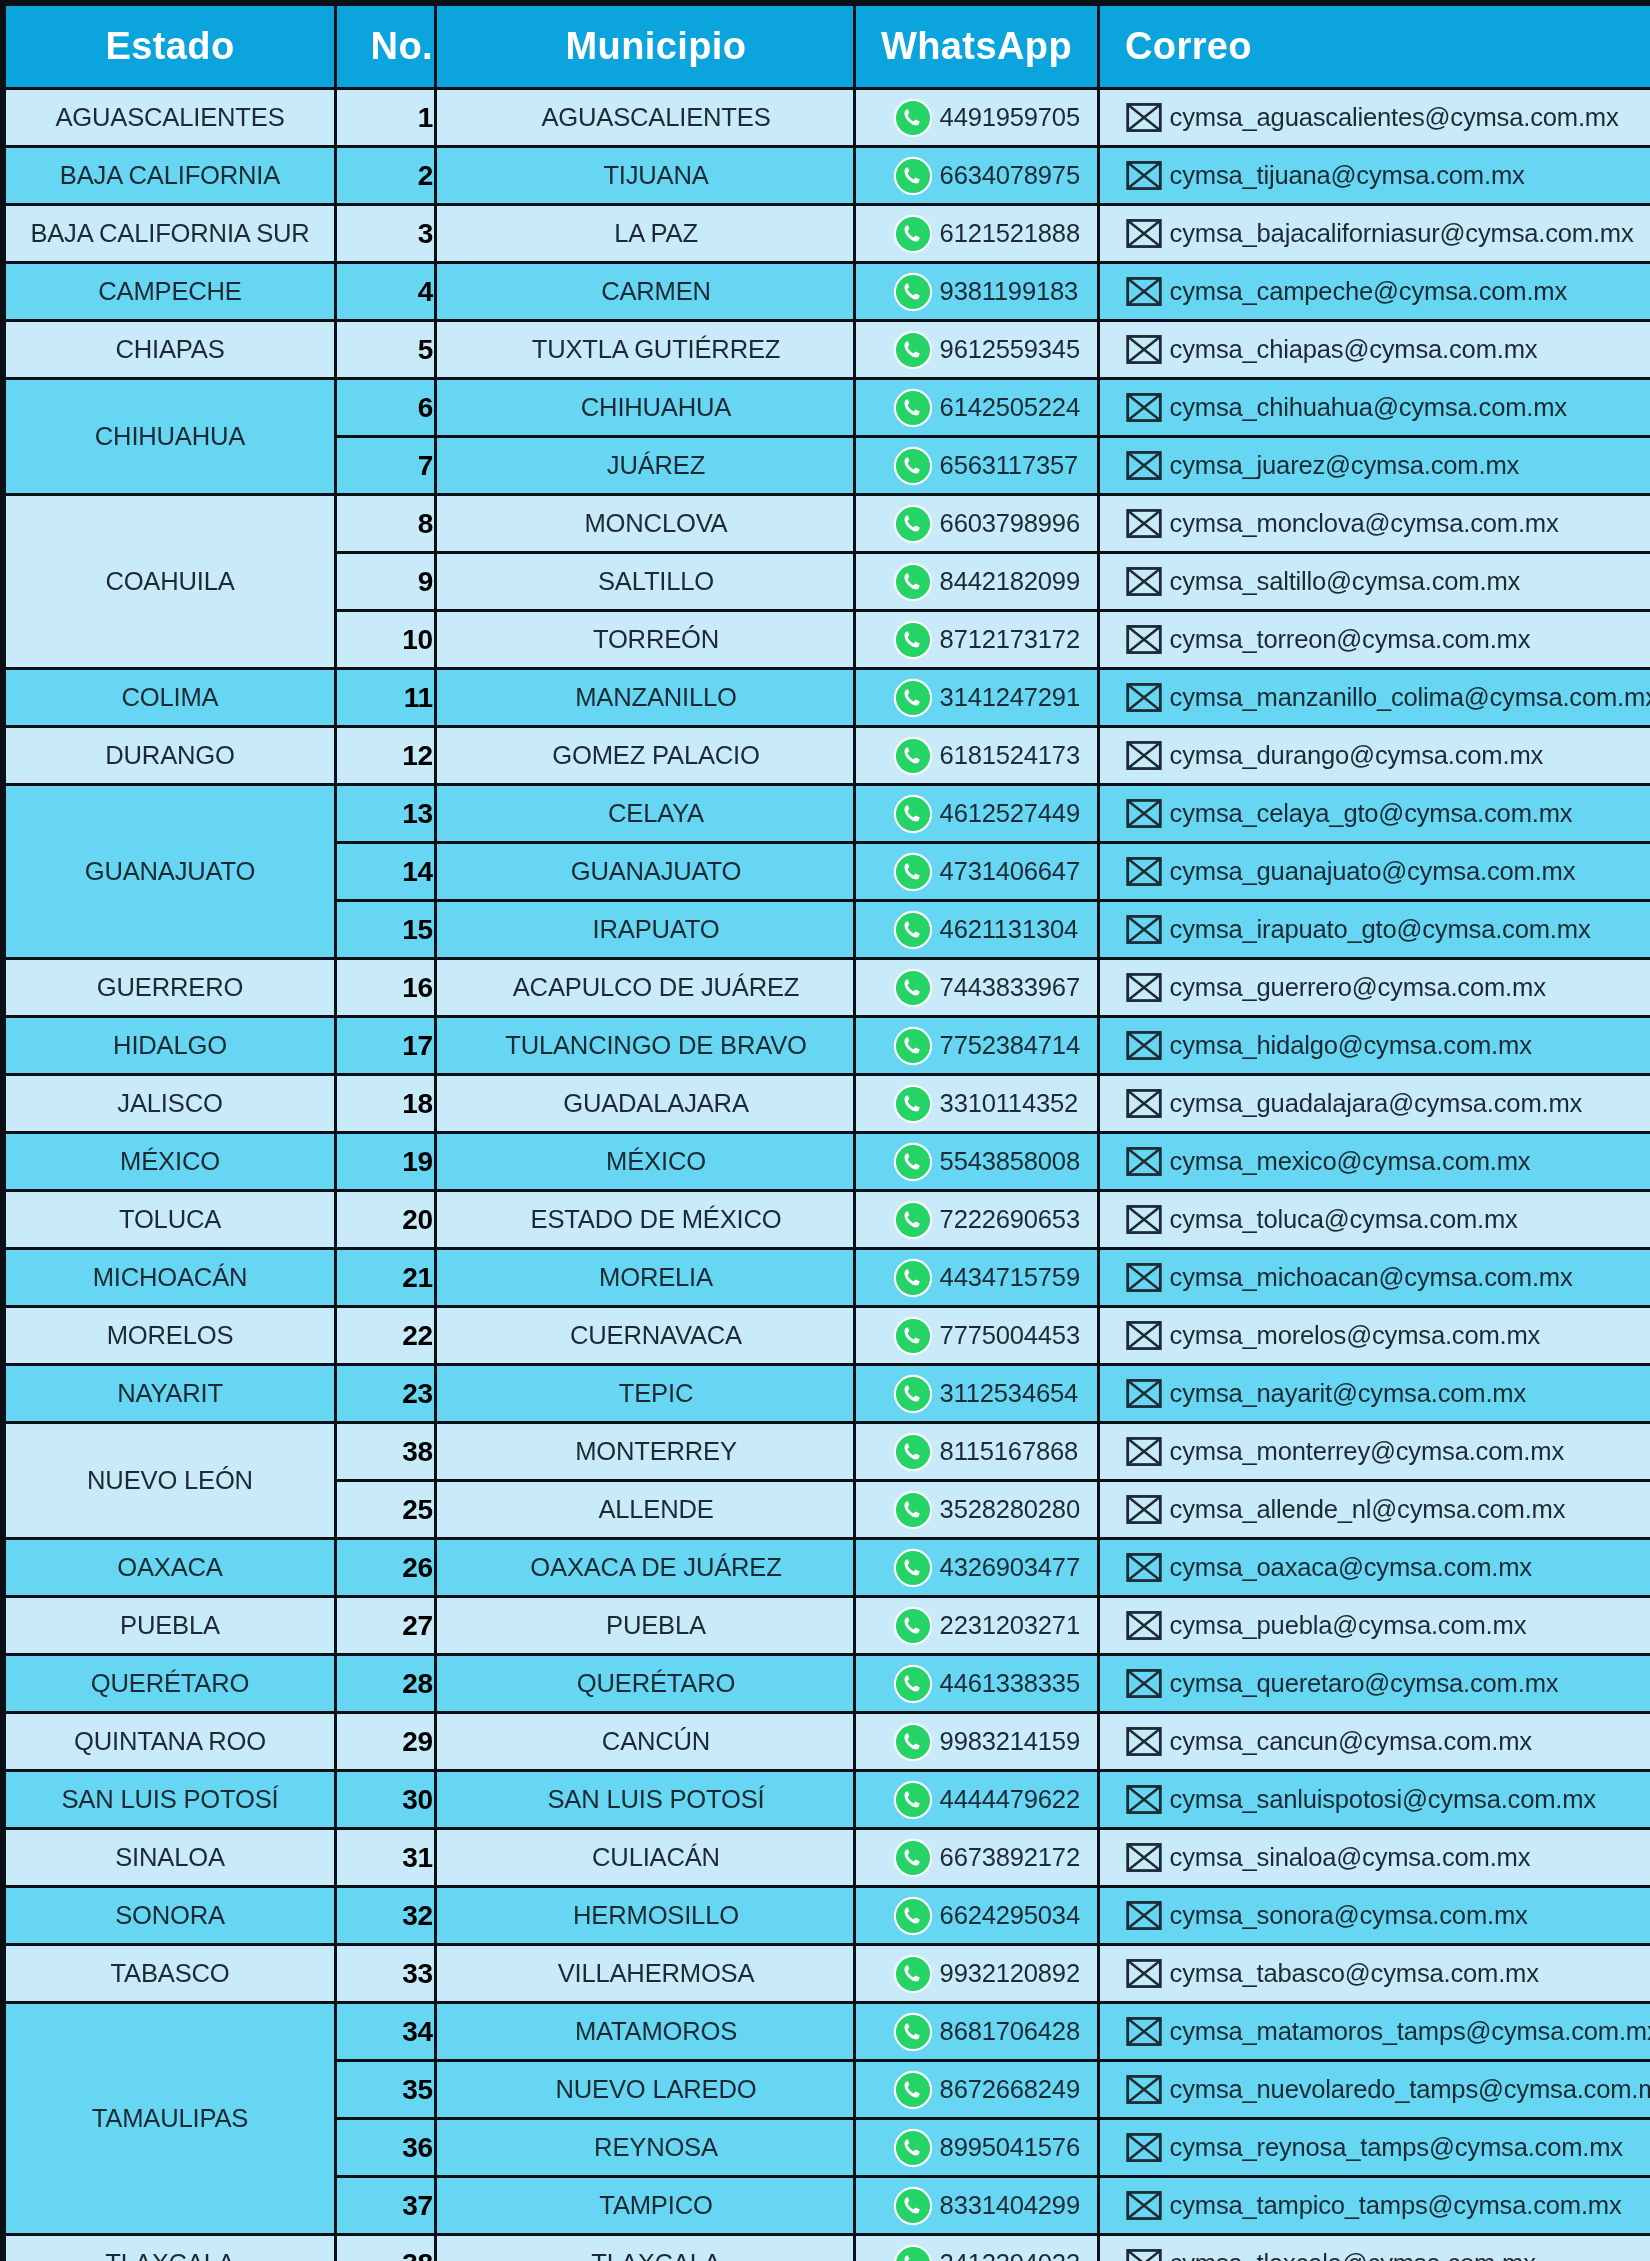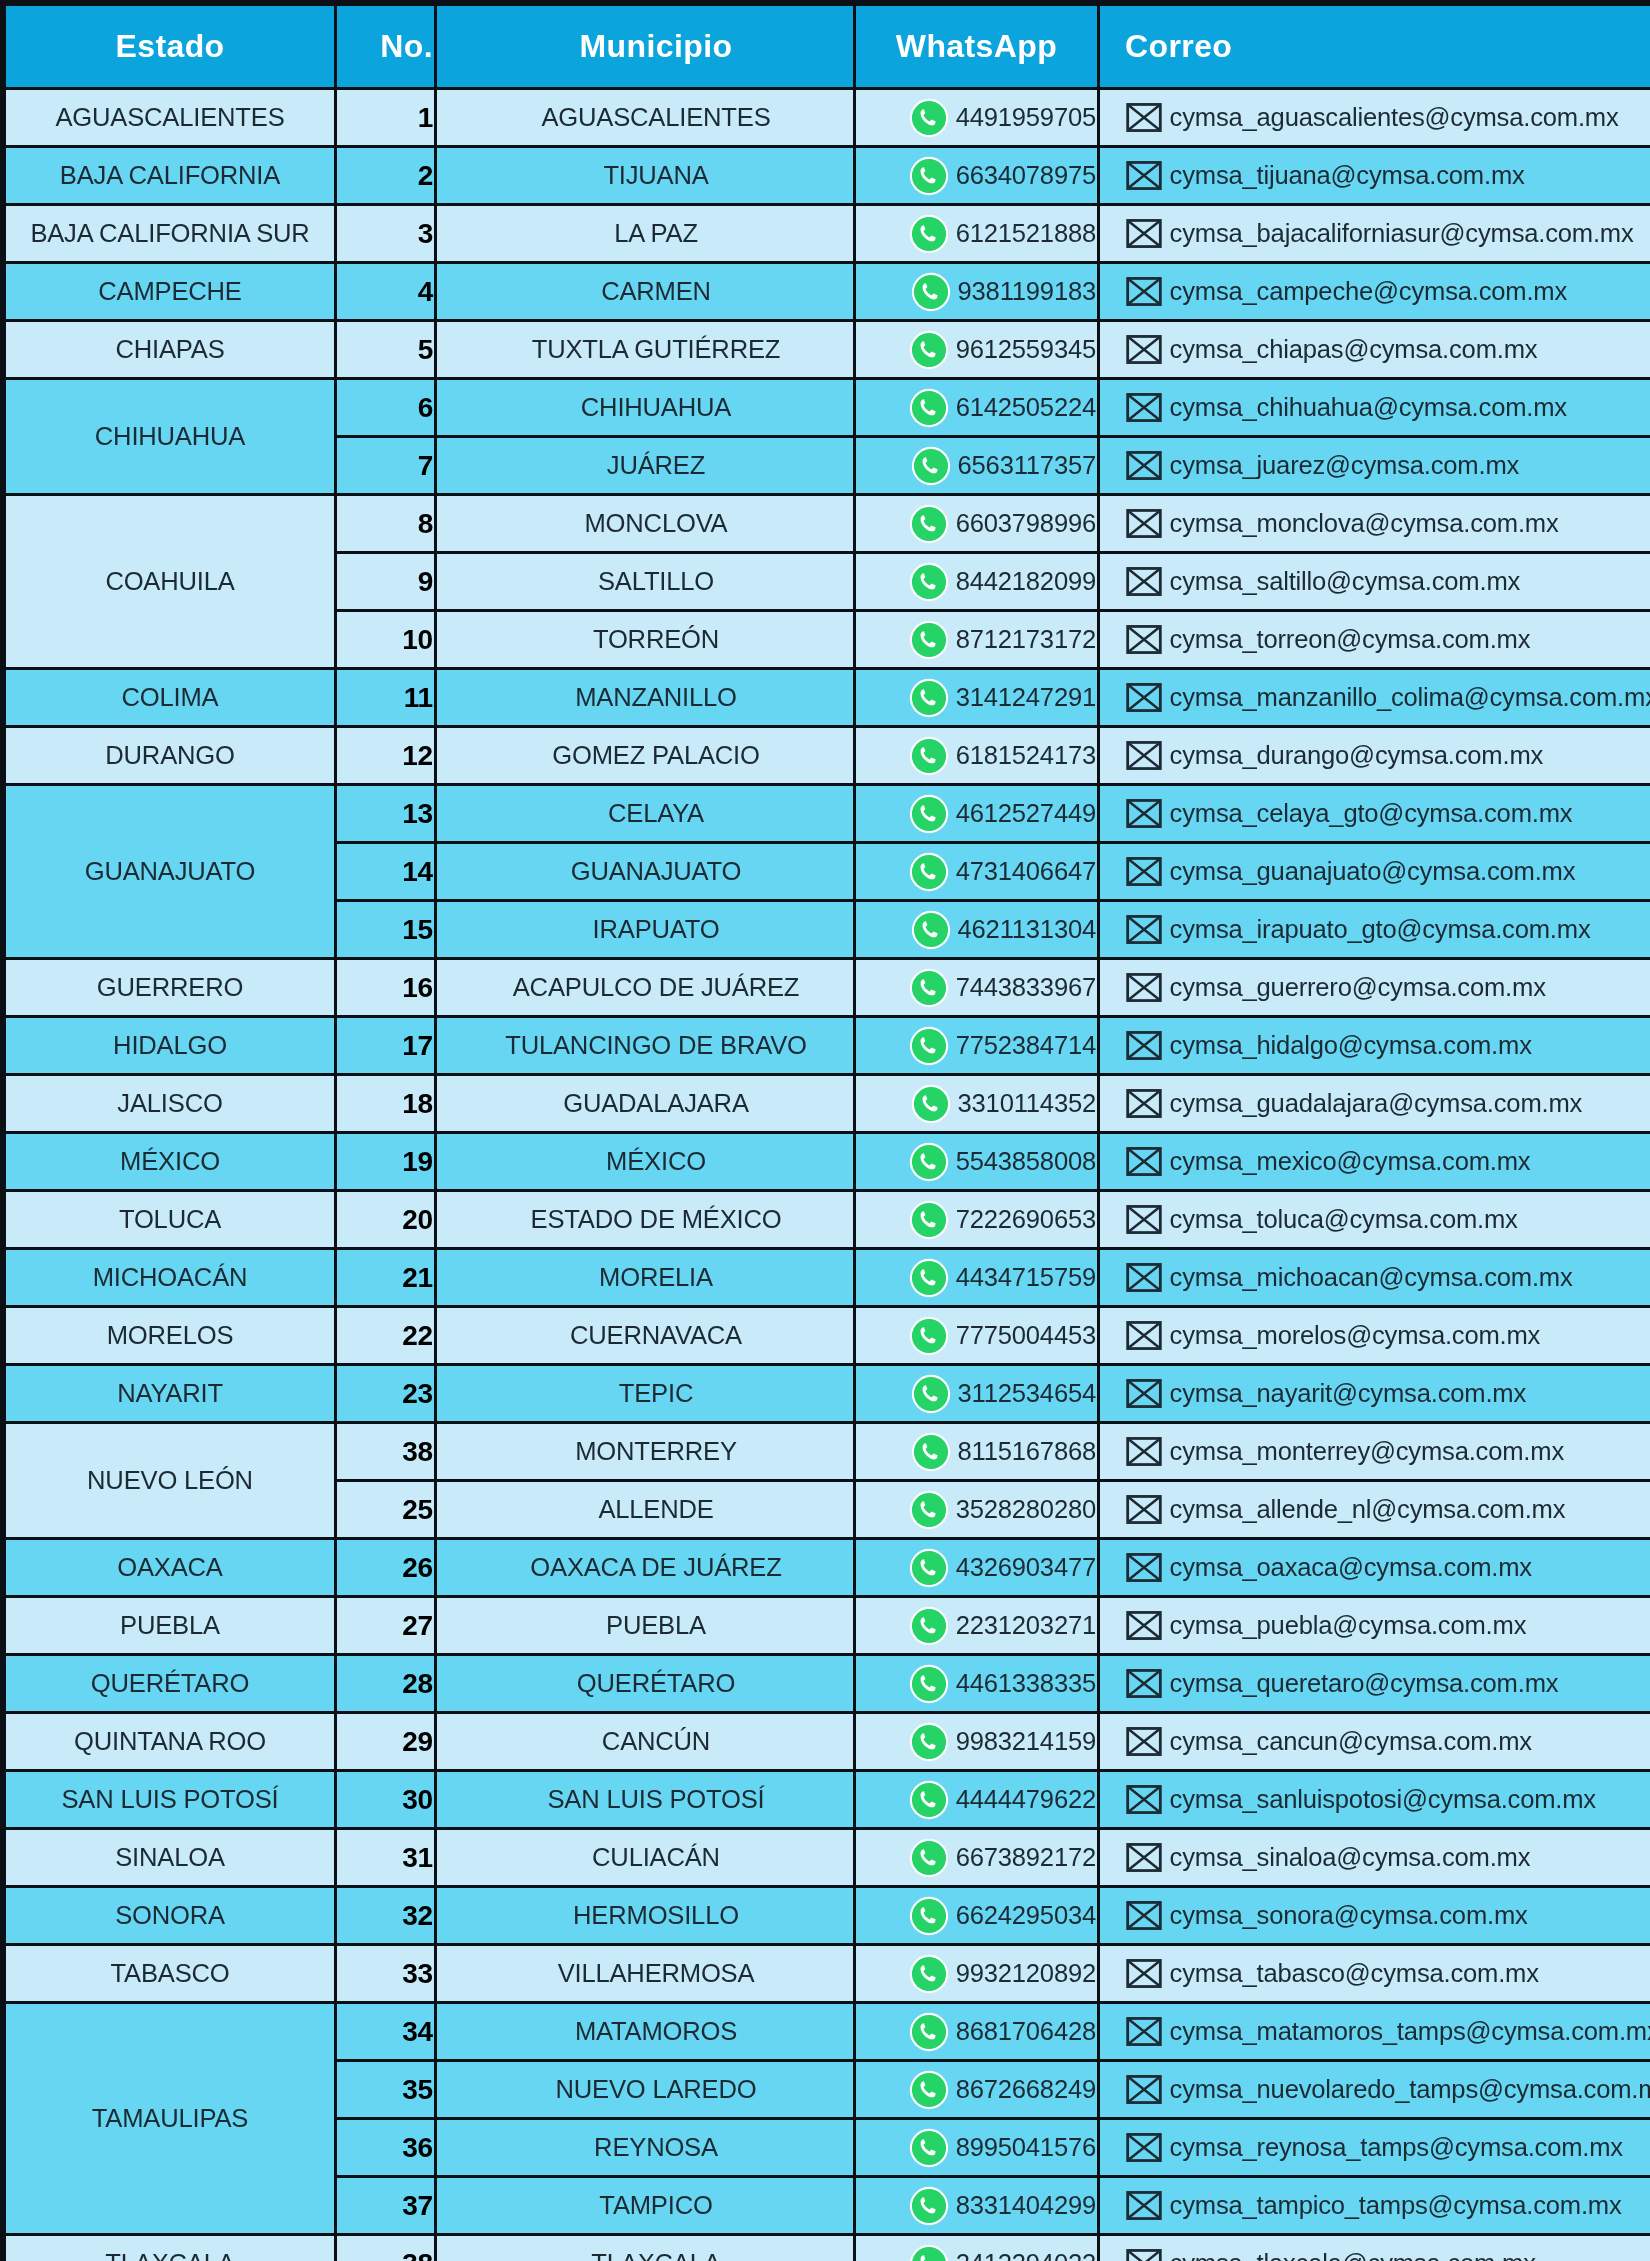--- a/index.html
+++ b/index.html
@@ -23,37 +23,37 @@
     border:6.6px solid var(--border);
   }
   th,td{
     border:3.3px solid var(--border);
     overflow:hidden;
     white-space:nowrap;
   }
   thead th{
     background:var(--header-bg);
     color:var(--header-text);
-    font-size:32px;
+    font-size:38px;
     font-weight:bold;
     height:79px;
     text-align:center;
     letter-spacing:0.4px;
   }
   tbody td{height:53px;font-size:25.6px;color:var(--cell-text);letter-spacing:-0.2px;}
   tr.light td{background:var(--row-light);}
   tr.dark td{background:var(--row-dark);}
   .col-estado{width:326px;text-align:center;}
   .col-no{width:95px;text-align:right;}
   .col-municipio{width:392px;text-align:center;padding-left:23px;}
   .col-whatsapp{width:239px;}
   .col-correo{width:598px;text-align:left;padding-left:25px;}
   td.col-no{font-weight:bold;font-size:28px;color:var(--number-text);}
   .contact{display:flex;align-items:center;gap:6.6px;}
-  td.col-whatsapp .contact{justify-content:flex-end;padding-left:16px;}
+  td.col-whatsapp .contact{justify-content:flex-start;padding-left:36px;}
   .wa-icon{width:40px;height:40px;flex:0 0 auto;}
   .env-icon{width:38px;height:31px;flex:0 0 auto;}
 </style>
 </head>
 <body>
 
 <table data-name="state-contacts-table">
   <thead data-name="table-header">
     <tr data-name="header-row">
         <th class="col-estado" data-name="column-header-estado">Estado</th>

